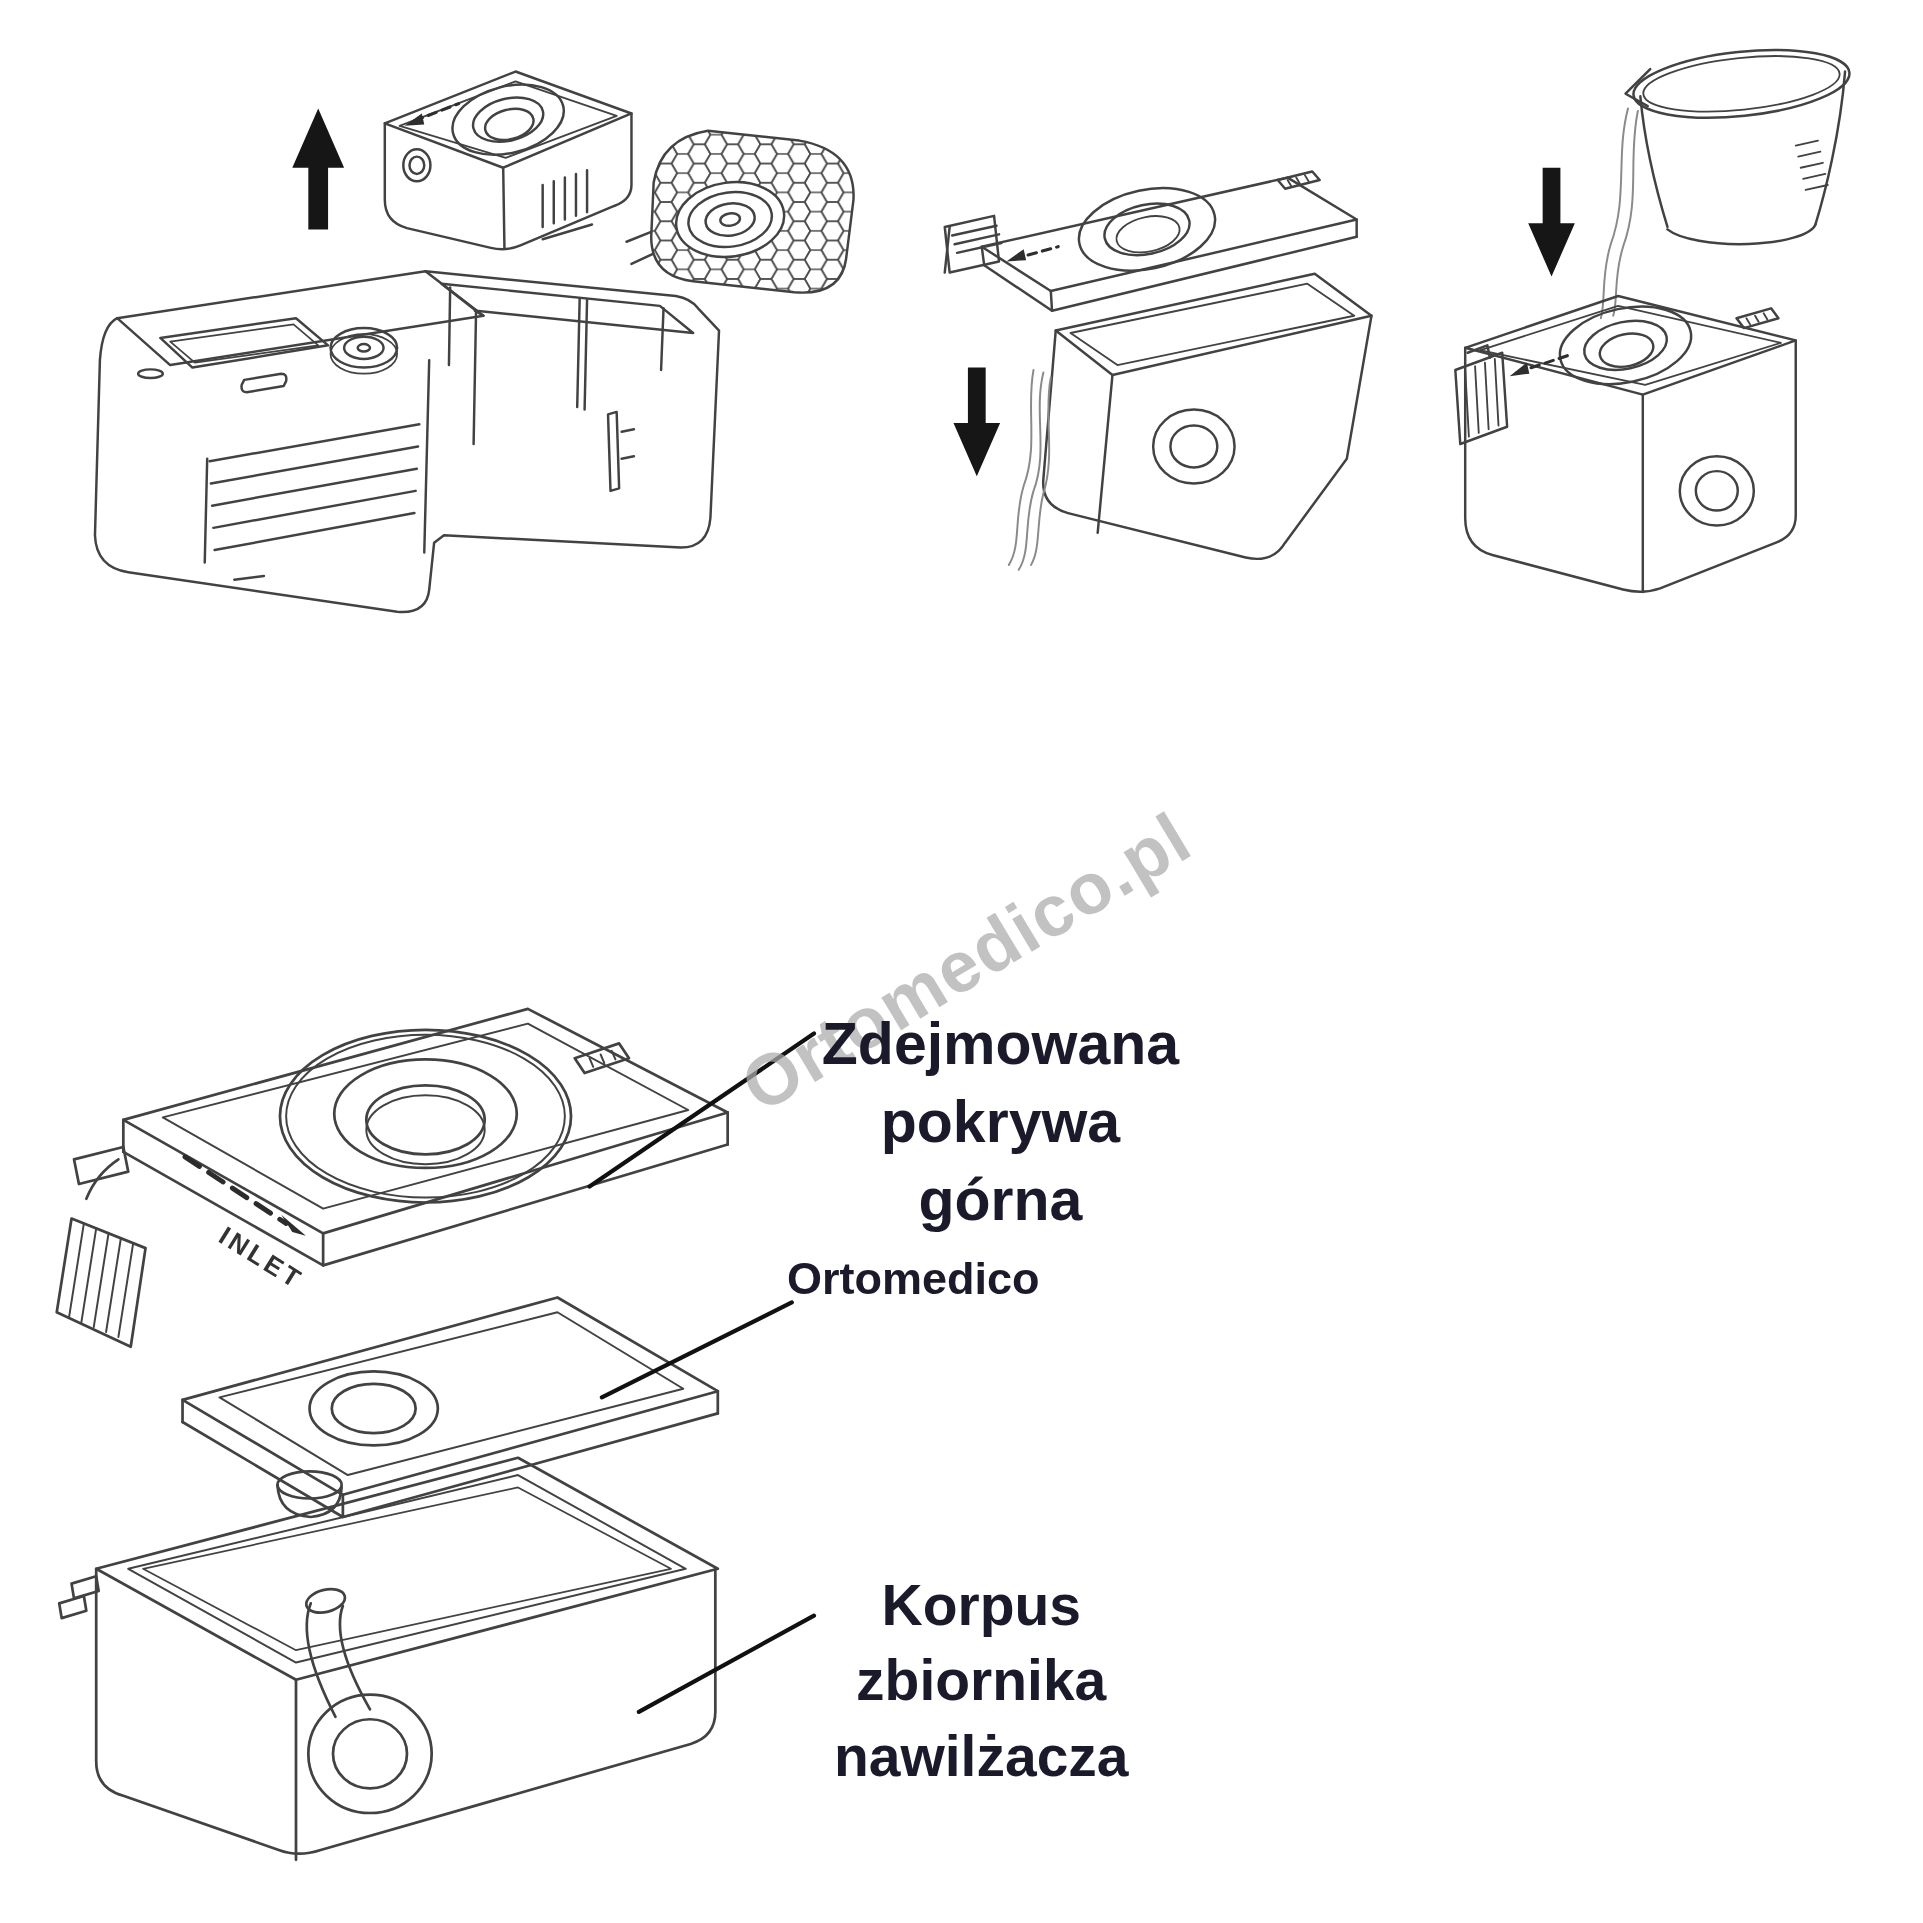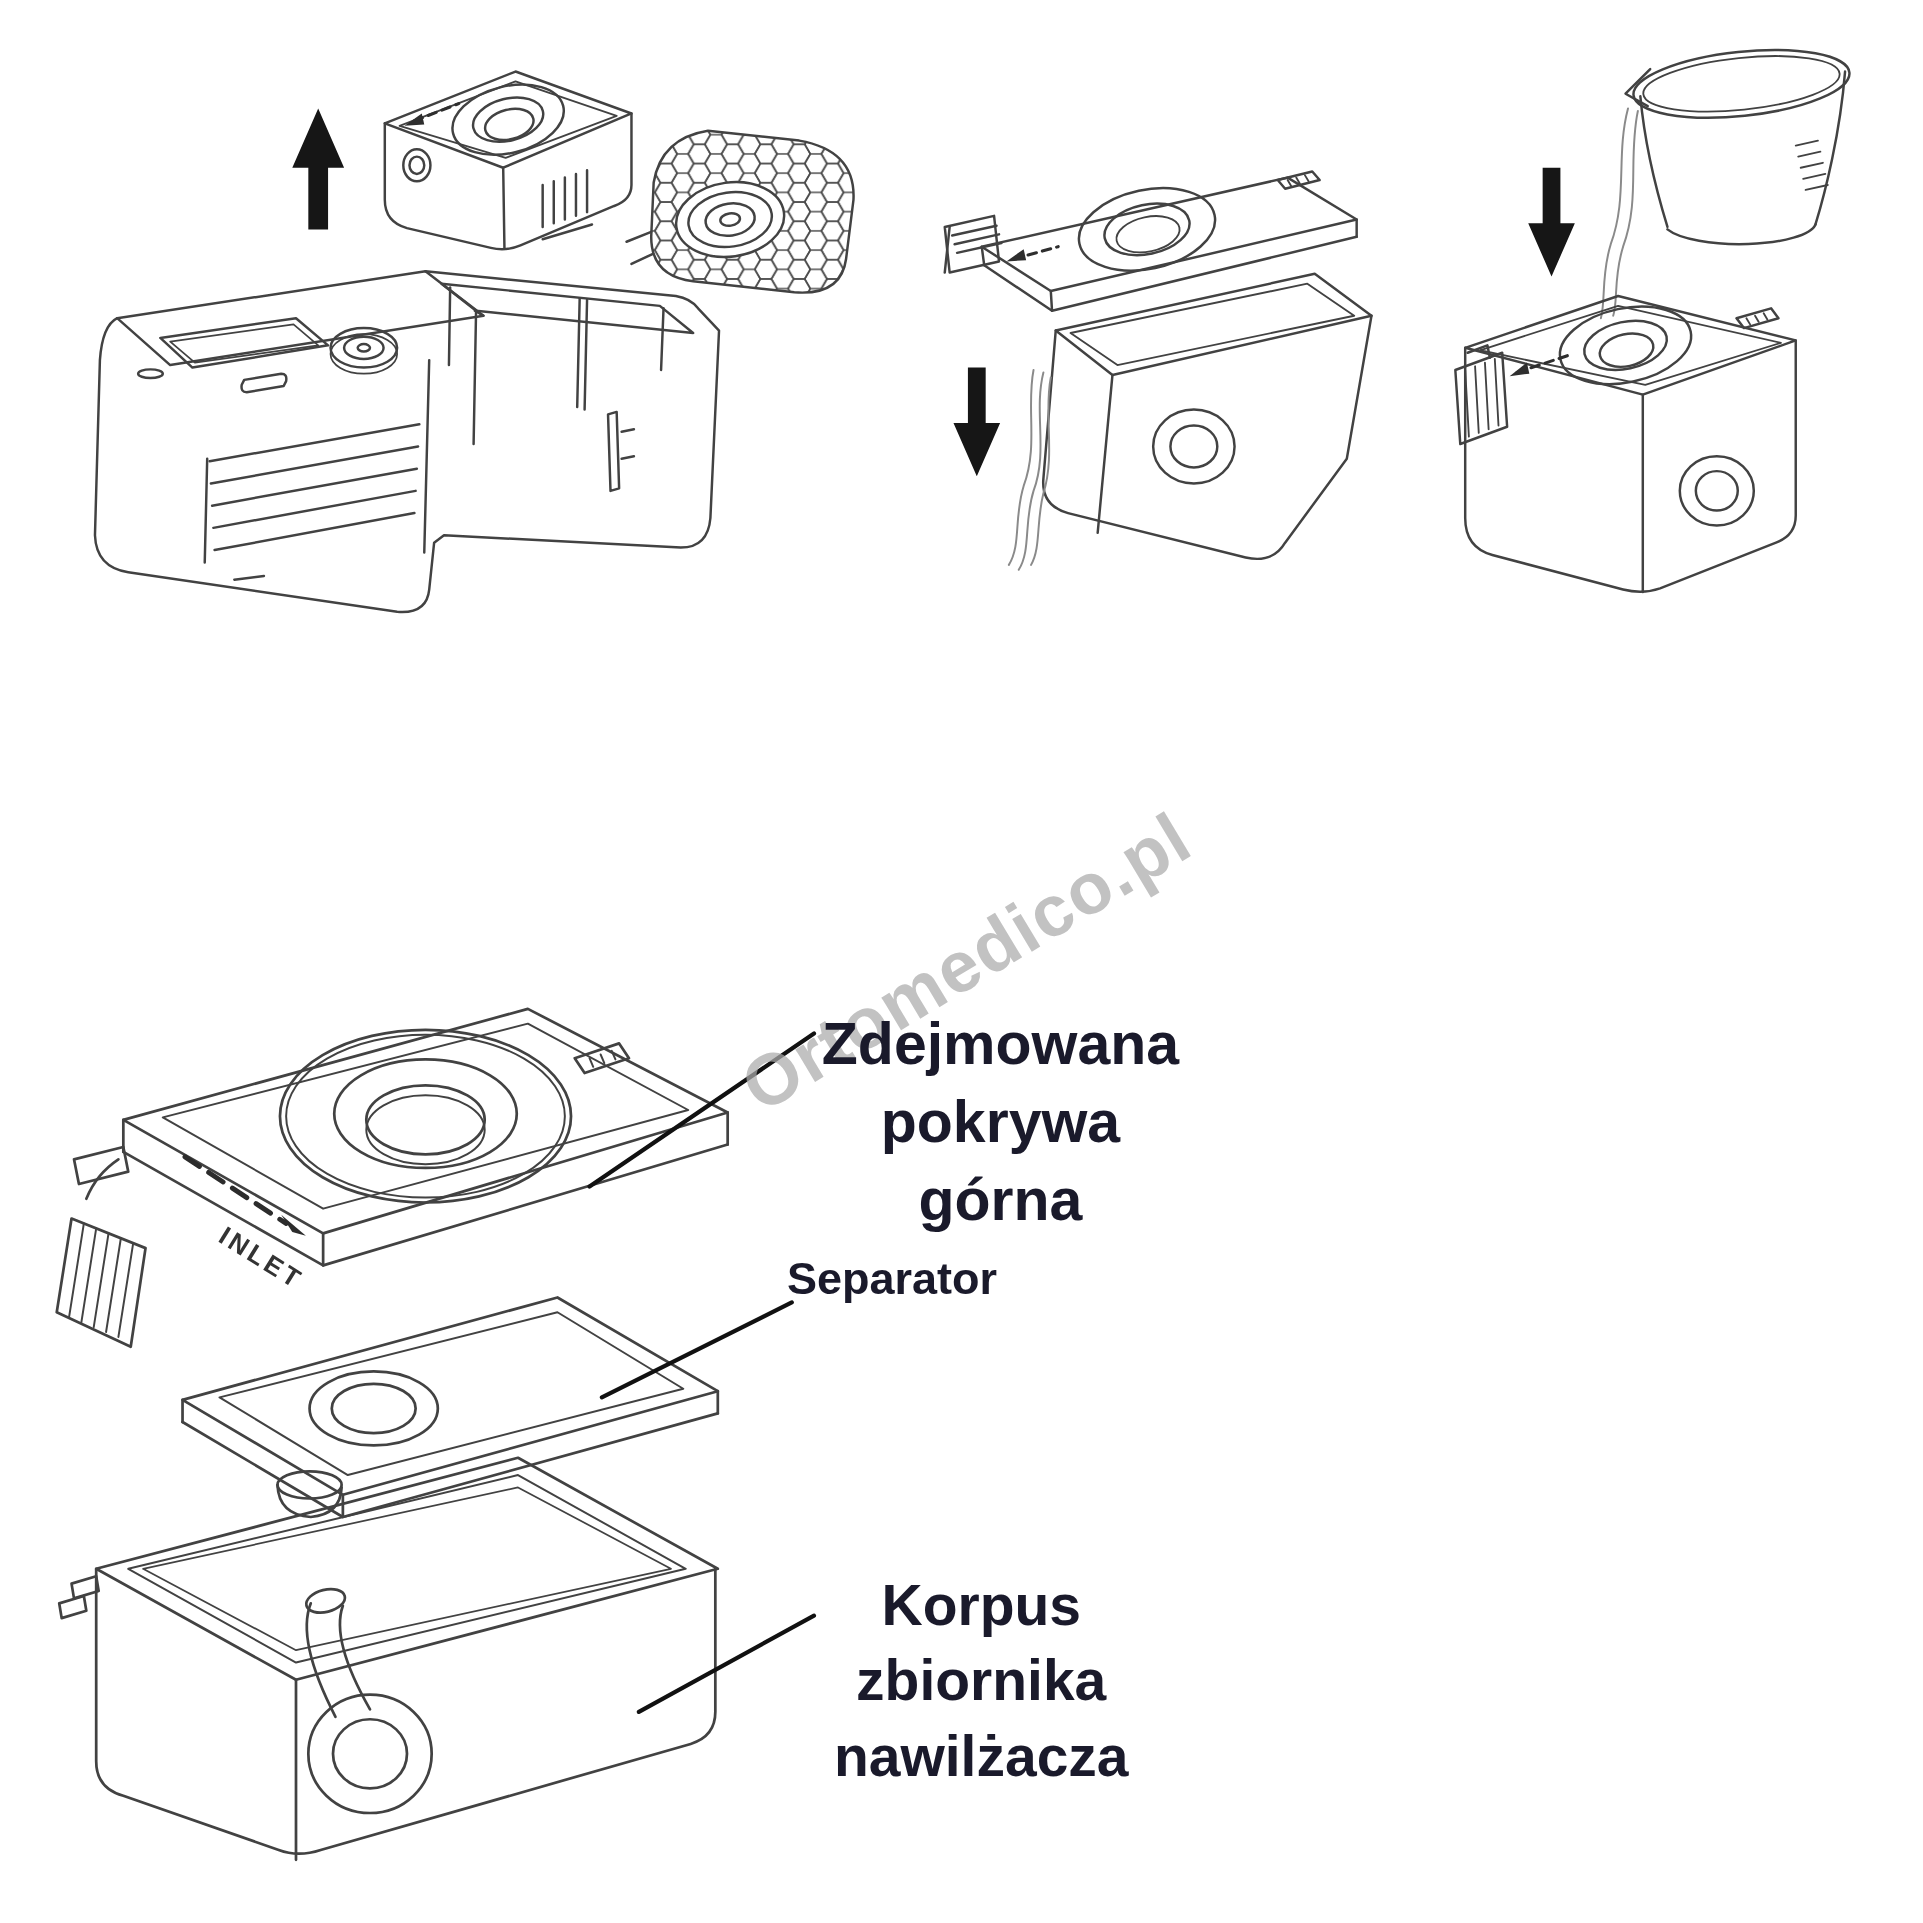--- a/index.html
+++ b/index.html
@@ -285,18 +285,18 @@
       <path d="M488,1133 L642,1056"></path>
       <path d="M518,1388 L660,1310"></path>
     </g>
   </g>
 </svg>
 
 <div id="watermark">Ortomedico.pl</div>
 
 <div class="label center" style="left:42%;top:52.3%;width:20%;font-size:59px;">Zdejmowana pokrywa górna</div>
 
-<div class="label" style="left:40.9%;top:64.9%;font-size:45px;white-space:nowrap;">Separator</div>
+<div class="label" style="left:40.9%;top:64.9%;font-size:45px;white-space:nowrap;">Ortomedico</div>
 
 <div class="label center" style="left:40%;top:81.5%;width:22%;font-size:57px;">Korpus zbiornika nawilżacza</div>
 
 </div>
 
 
 </body></html>

